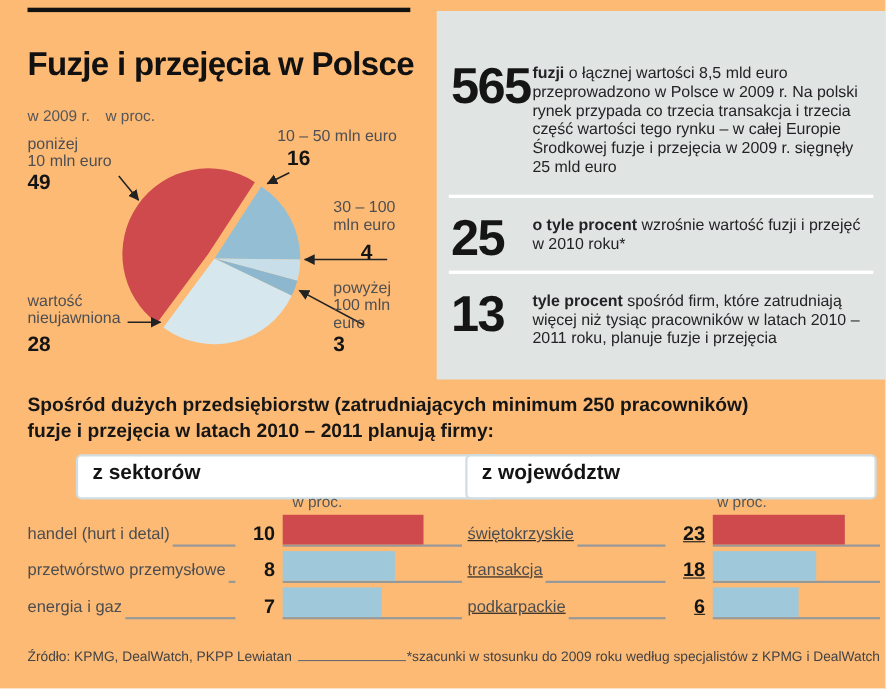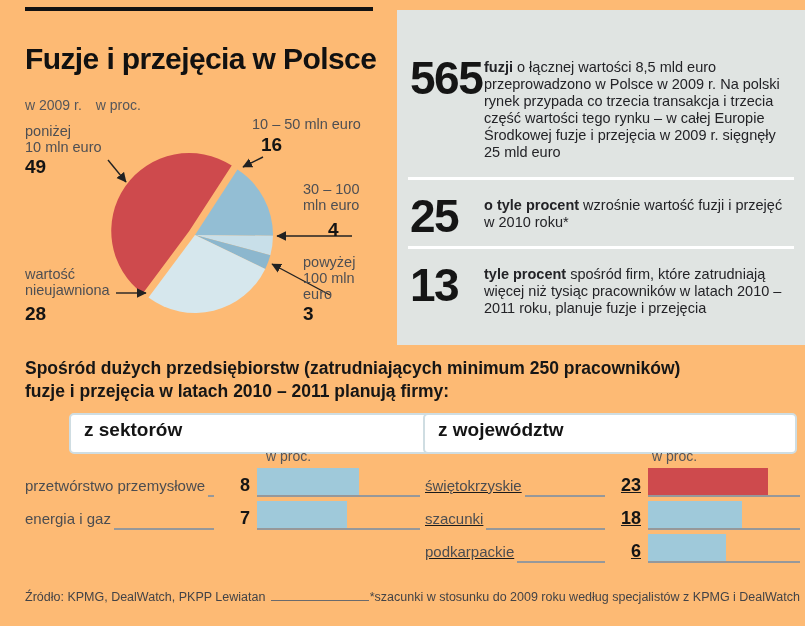--- a/index.html
+++ b/index.html
@@ -148,20 +148,28 @@
   <div class="abs sec2-h2">fuzje i przejęcia w latach 2010 – 2011 planują firmy:</div>
 
   <div class="abs hdr-box box1">z sektorów</div>
   <div class="abs hdr-box box2">z województw</div>
 
   <div class="abs wproc wproc1">w proc.</div>
   <div class="abs wproc wproc2">w proc.</div>
 
   <div class="bar-chart chart1">
     <div class="bar-row">
+      <span class="bar-label">handel (hurt i detal)</span>
+      <span class="bar-leader"></span>
+      <span class="bar-value">10</span>
+      <span class="bar-track">
+          <span class="bar-fill" style="width: 128px; background: rgb(206, 74, 77);"></span>
+        </span>
+    </div>
+    <div class="bar-row">
       <span class="bar-label">przetwórstwo przemysłowe</span>
       <span class="bar-leader"></span>
       <span class="bar-value">8</span>
       <span class="bar-track">
           <span class="bar-fill" style="width: 102.4px; background: rgb(159, 201, 218);"></span>
         </span>
     </div>
     <div class="bar-row">
       <span class="bar-label">energia i gaz</span>
       <span class="bar-leader"></span>
@@ -175,21 +183,21 @@
   <div class="bar-chart chart2">
     <div class="bar-row">
       <span class="bar-label">świętokrzyskie</span>
       <span class="bar-leader"></span>
       <span class="bar-value">23</span>
       <span class="bar-track">
           <span class="bar-fill" style="width: 119.6px; background: rgb(206, 74, 77);"></span>
         </span>
     </div>
     <div class="bar-row">
-      <span class="bar-label">szacunki</span>
+      <span class="bar-label">transakcja</span>
       <span class="bar-leader"></span>
       <span class="bar-value">18</span>
       <span class="bar-track">
           <span class="bar-fill" style="width: 93.6px; background: rgb(159, 201, 218);"></span>
         </span>
     </div>
     <div class="bar-row">
       <span class="bar-label">podkarpackie</span>
       <span class="bar-leader"></span>
       <span class="bar-value">6</span>

